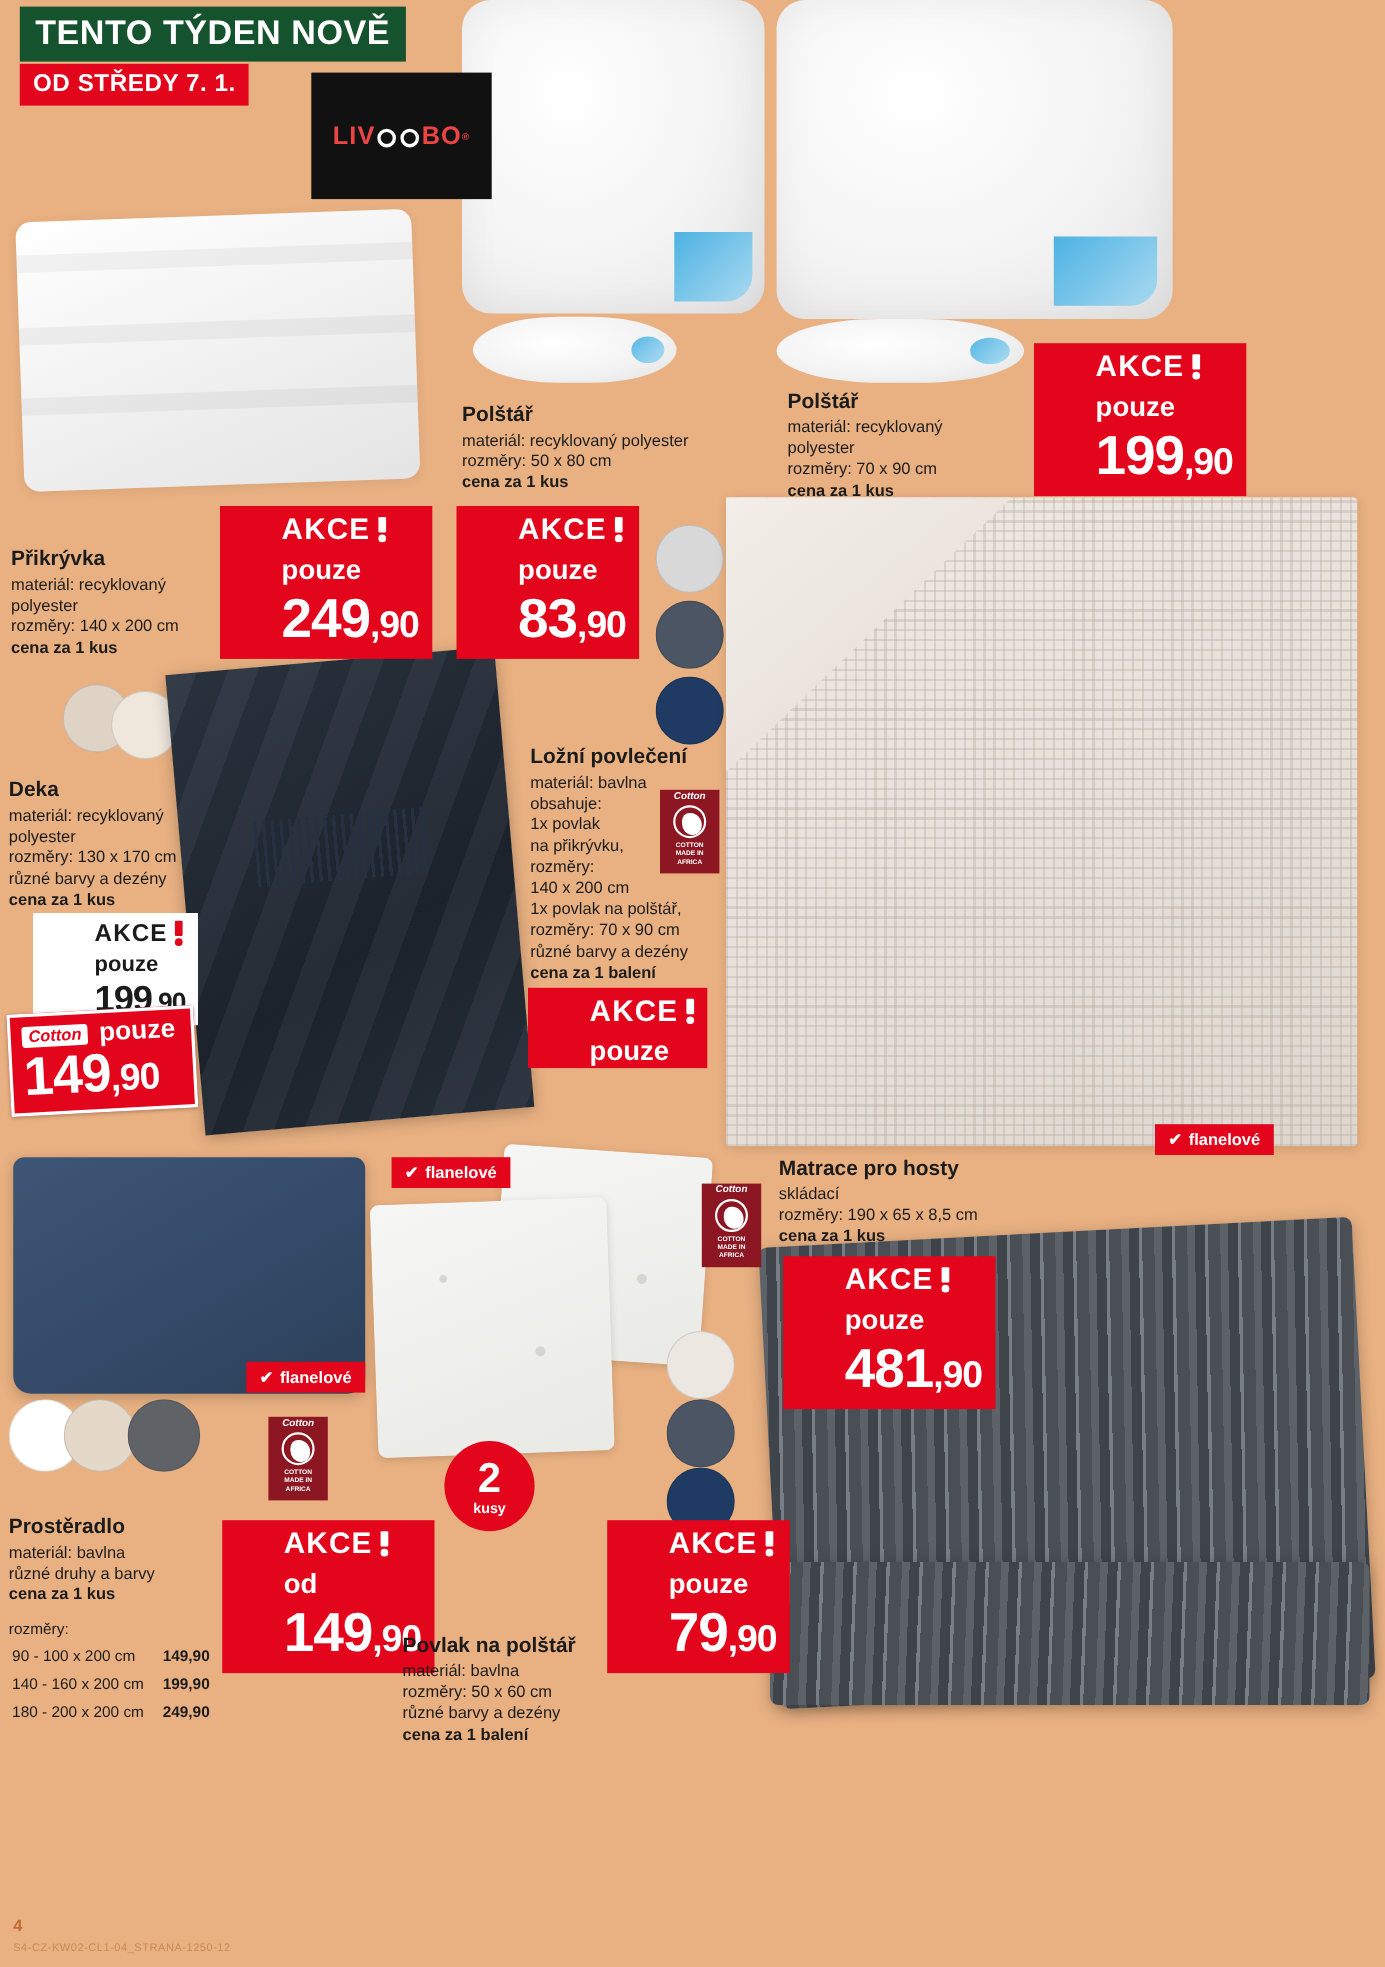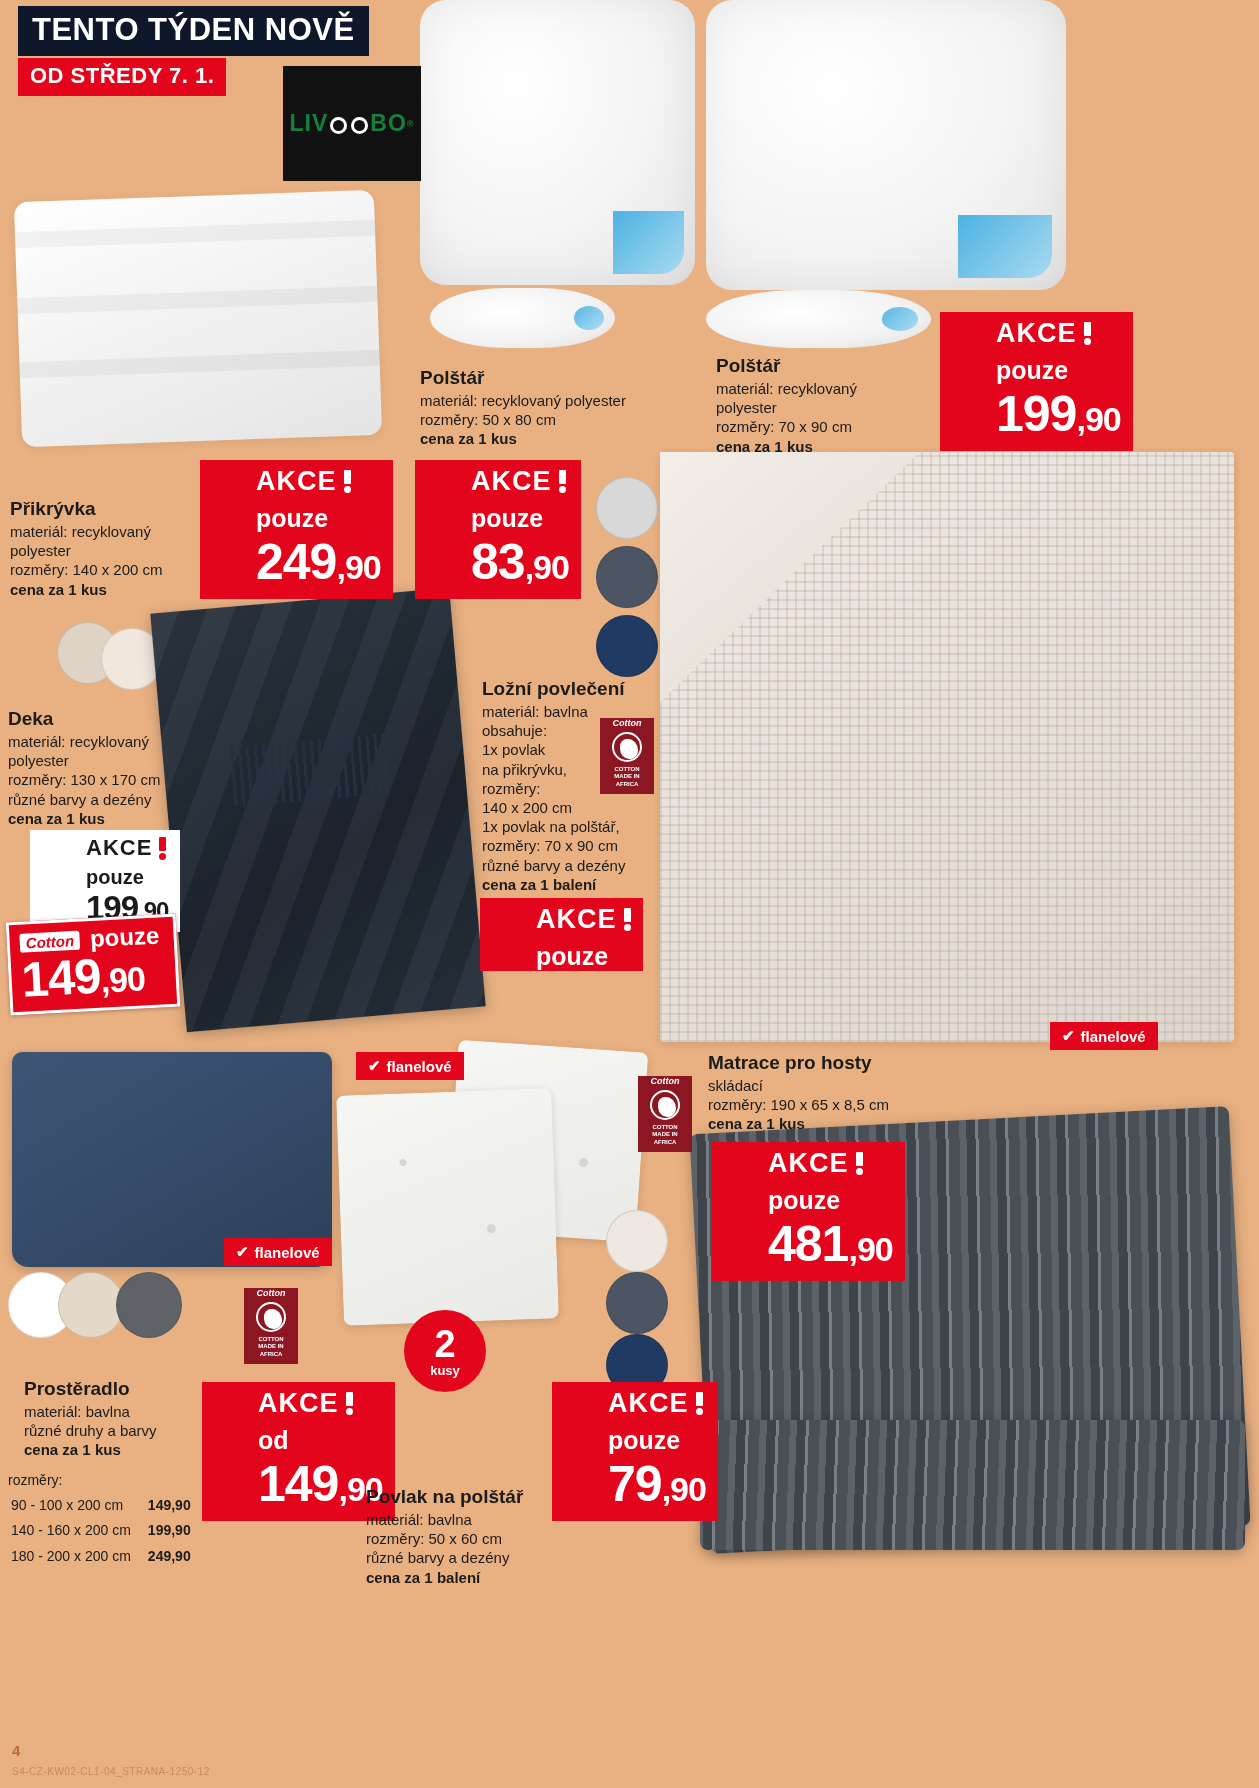--- a/index.html
+++ b/index.html
@@ -13,33 +13,33 @@
     color: #1b1b1b;
   }
   .page { position:absolute; inset:0; }
 
   
   .abs { position:absolute; }
 
   
   .hdr-title {
     left:18px; top:6px;
-    background:#0f172a; color:#fff;
+    background:#14532d; color:#fff;
     font-weight:bold; font-size:31px; letter-spacing:.5px;
     padding:6px 14px 8px 14px;
   }
   .hdr-sub {
     left:18px; top:58px;
     background:#e3051b; color:#fff;
     font-weight:bold; font-size:22px; letter-spacing:.5px;
     padding:5px 12px 7px 12px;
   }
   .brand-logo {
-    left:283px; top:66px; width:138px; height:115px;
-    background:#111; color:#15803d;
+    left:283px; top:66px; width:164px; height:115px;
+    background:#111; color:#ef4444;
     display:flex; align-items:center; justify-content:center;
     font-weight:bold; font-size:23px; letter-spacing:1px;
   }
   .brand-logo .ring {
     display:inline-block; width:17px; height:17px; border:3px solid #fff;
     border-radius:50%; margin:0 2px; position:relative; top:2px;
   }
   .brand-logo sup { font-size:9px; vertical-align:super; }
 
   
@@ -402,21 +402,21 @@
     <span>flanelové</span>
   </div>
   <div class="abs cotton" style="left:244px; top:1288px;">
     <div class="sig">Cotton</div>
     <div class="globe"></div>
     <div>COTTON</div>
     <div>MADE IN</div>
     <div>AFRICA</div>
   </div>
 
-  <div class="abs" style="left:24px; top:1378px; width:200px;">
+  <div class="abs" style="left:8px; top:1378px; width:200px;">
     <div class="p-title">Prostěradlo</div>
     <div class="p-desc" style="white-space:pre-line;">materiál: bavlna
 různé druhy a barvy</div>
     <div class="p-desc" style="font-weight:bold;">cena za 1 kus</div>
   </div>
   <div class="abs sizes" style="left:8px; top:1470px;">
     <div>rozměry:</div>
     <table>
       <tbody>
           <tr>

